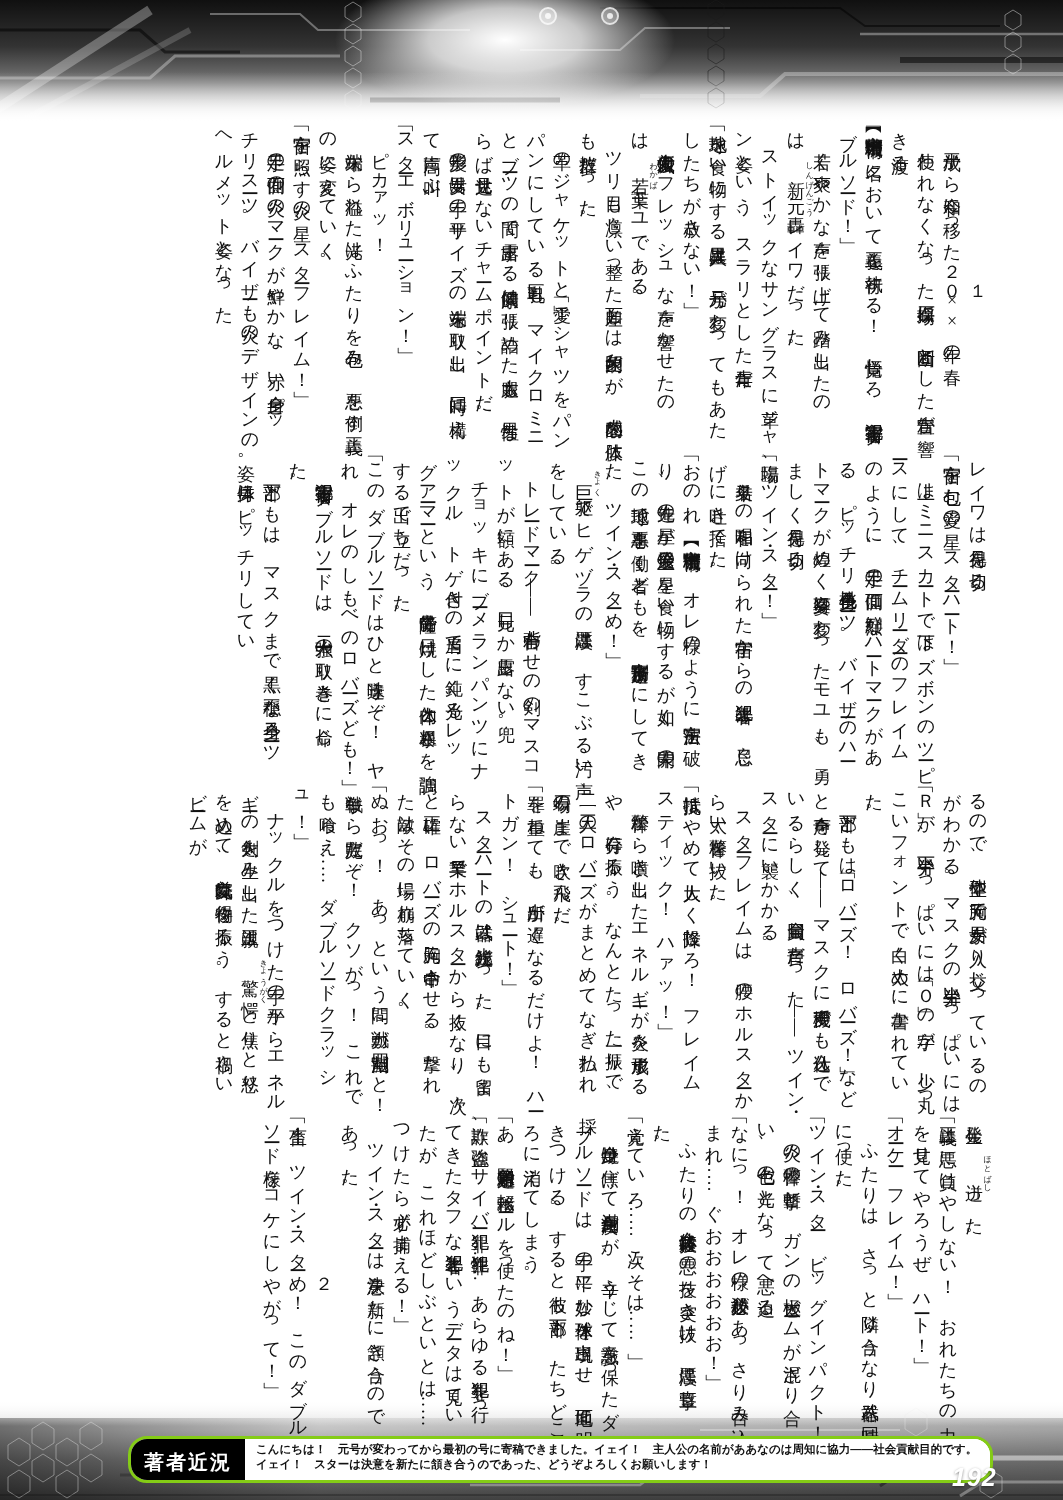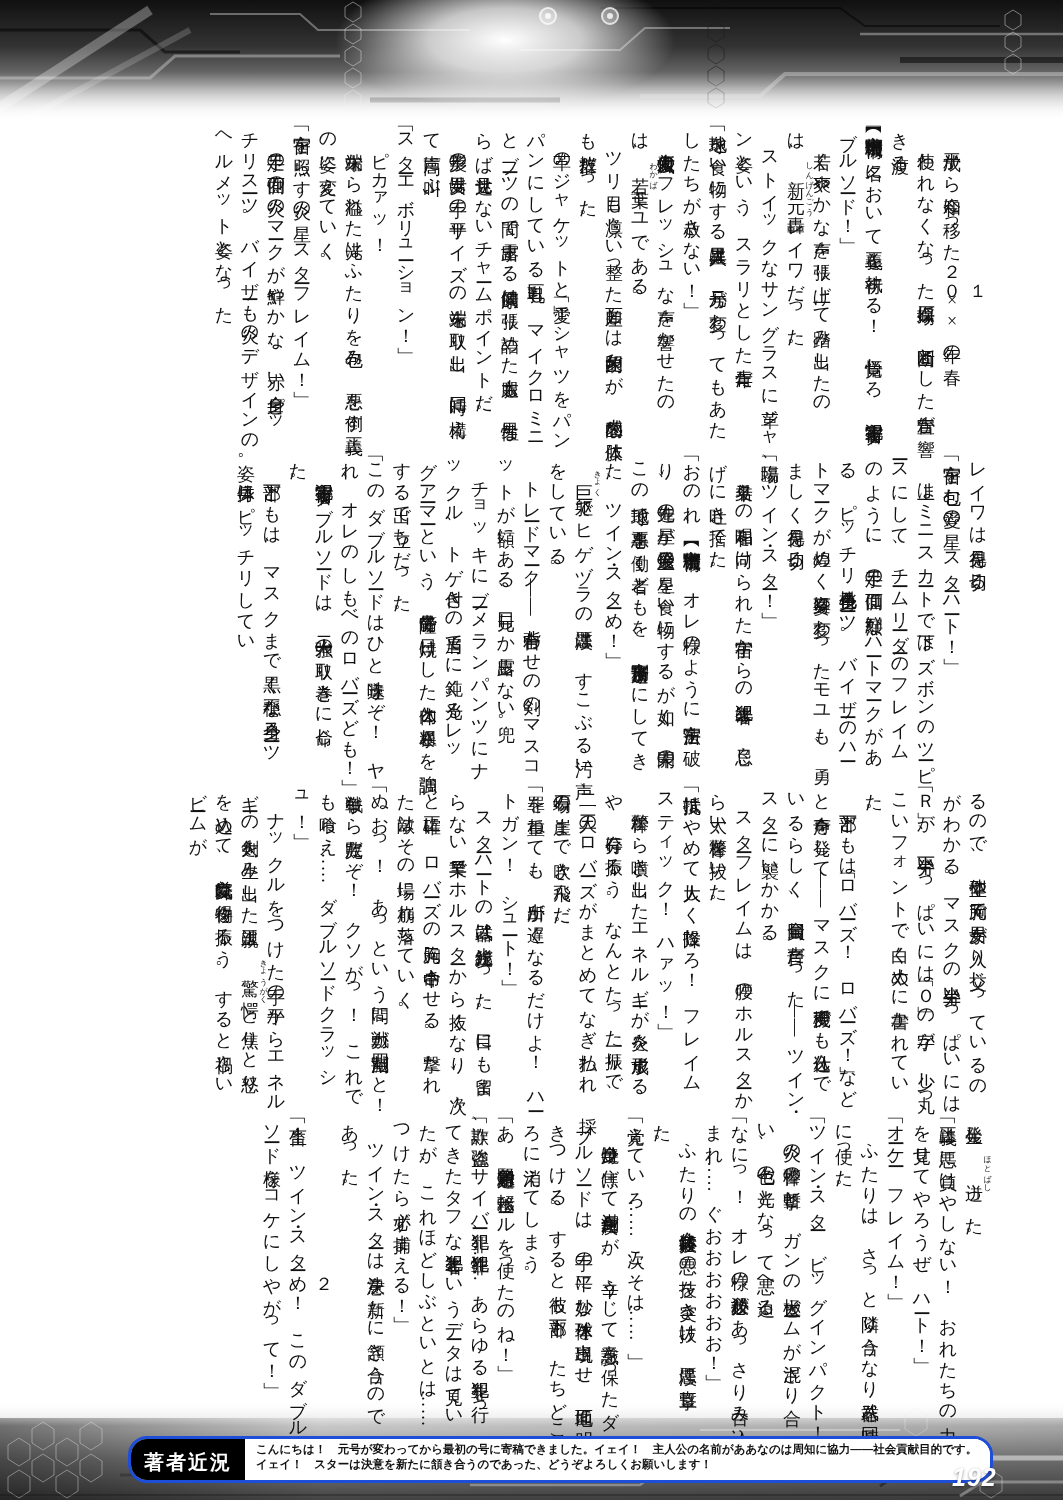--- a/index.html
+++ b/index.html
@@ -38,21 +38,21 @@
   #band3 { top: 781px; }
   #band4 { top: 1112px; }
 
   
   .author-bar {
     position: absolute;
     left: 128px;
     top: 1436px;
     display: flex;
     align-items: stretch;
-    border: 3px solid #1d4ed8;
+    border: 3px solid #84cc16;
     border-radius: 19px;
     overflow: hidden;
     background: #ffffff;
     z-index: 5;
     font-family: "Liberation Sans", "DejaVu Sans", sans-serif;
   }
   .author-label {
     background: #000000;
     color: #ffffff;
     font-weight: bold;

